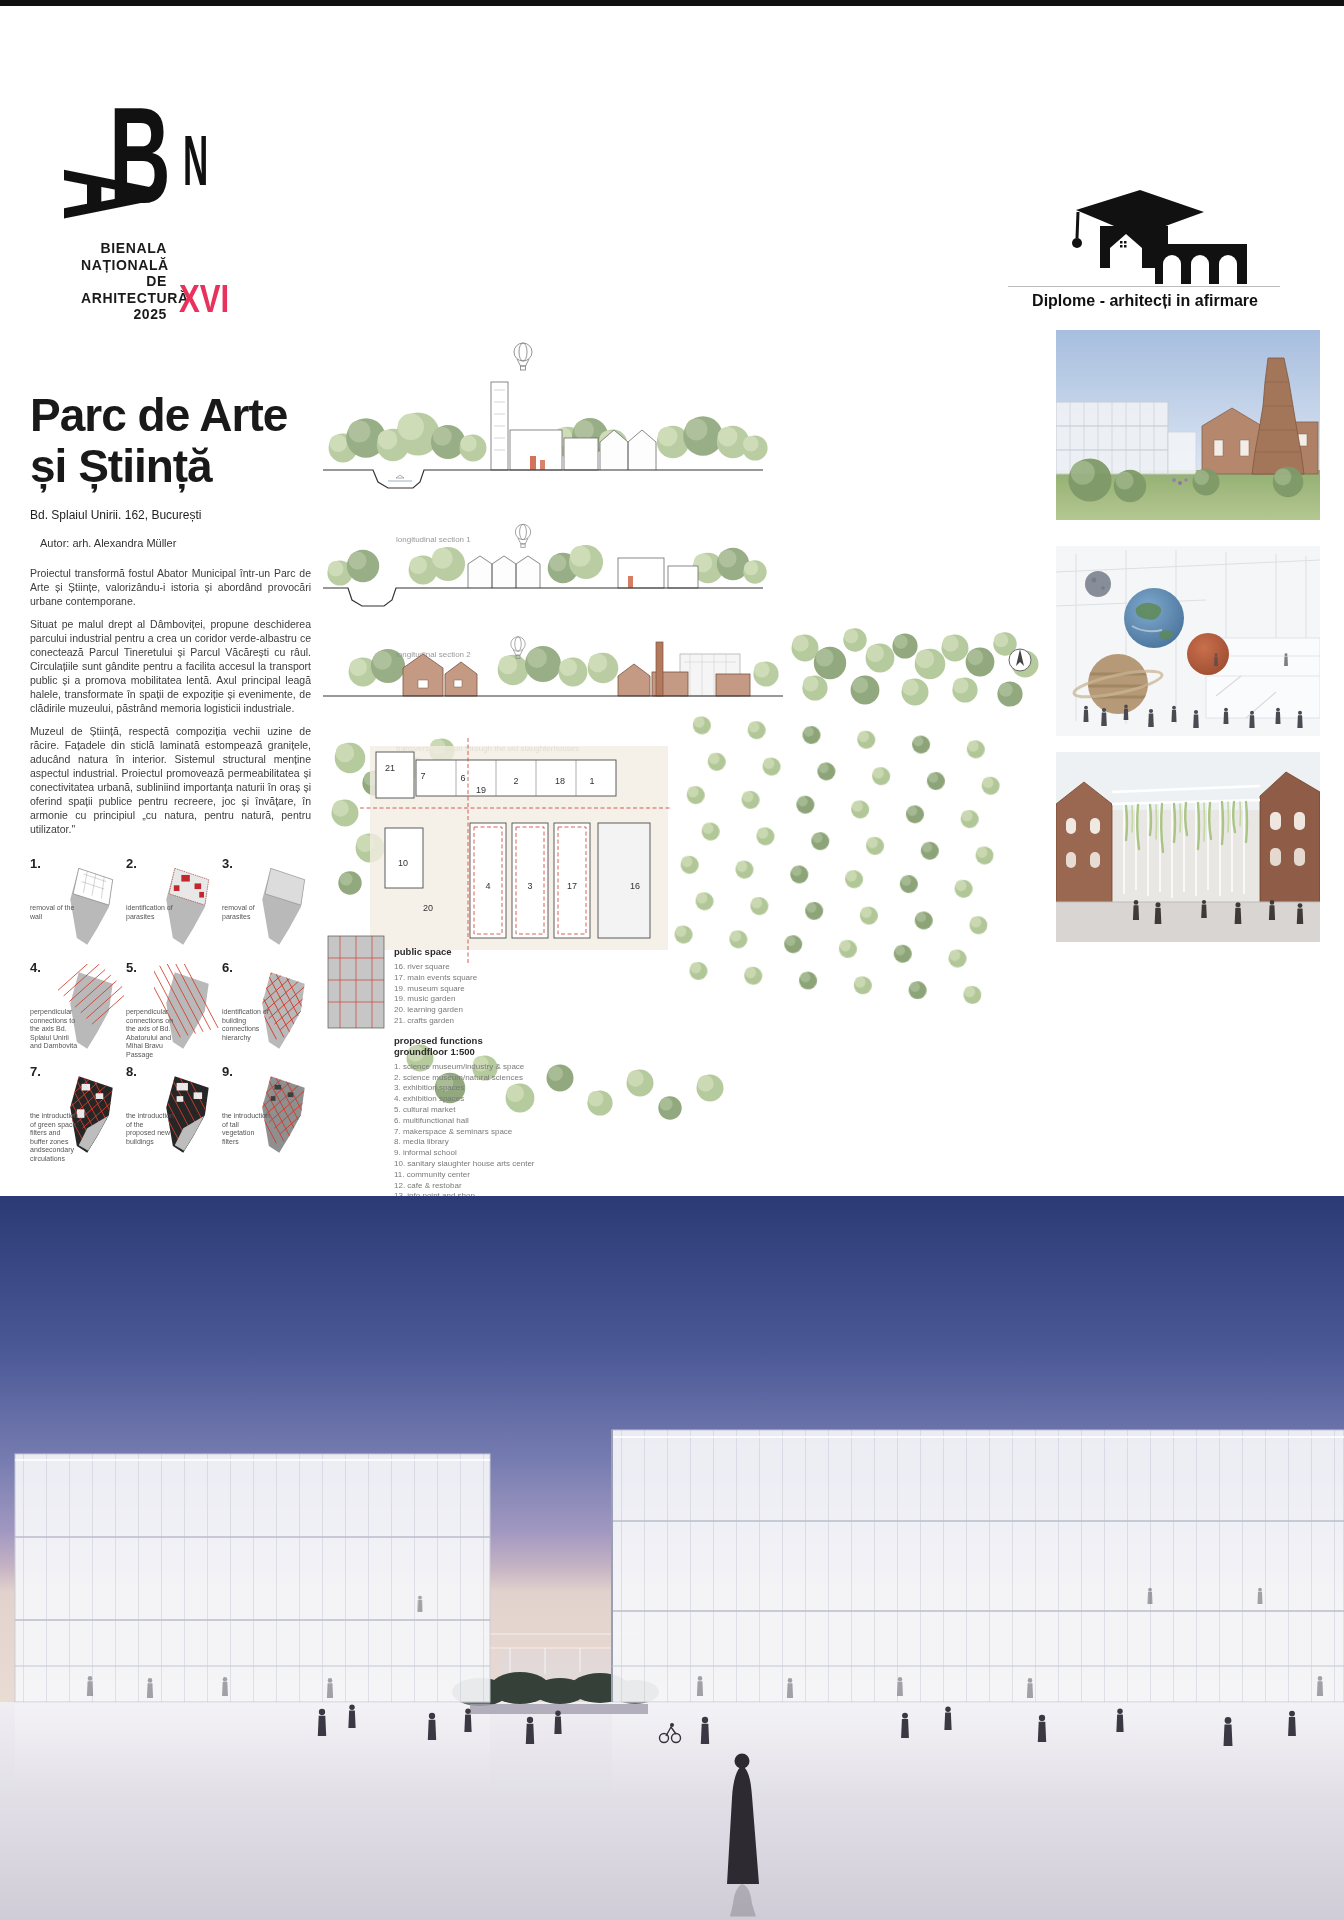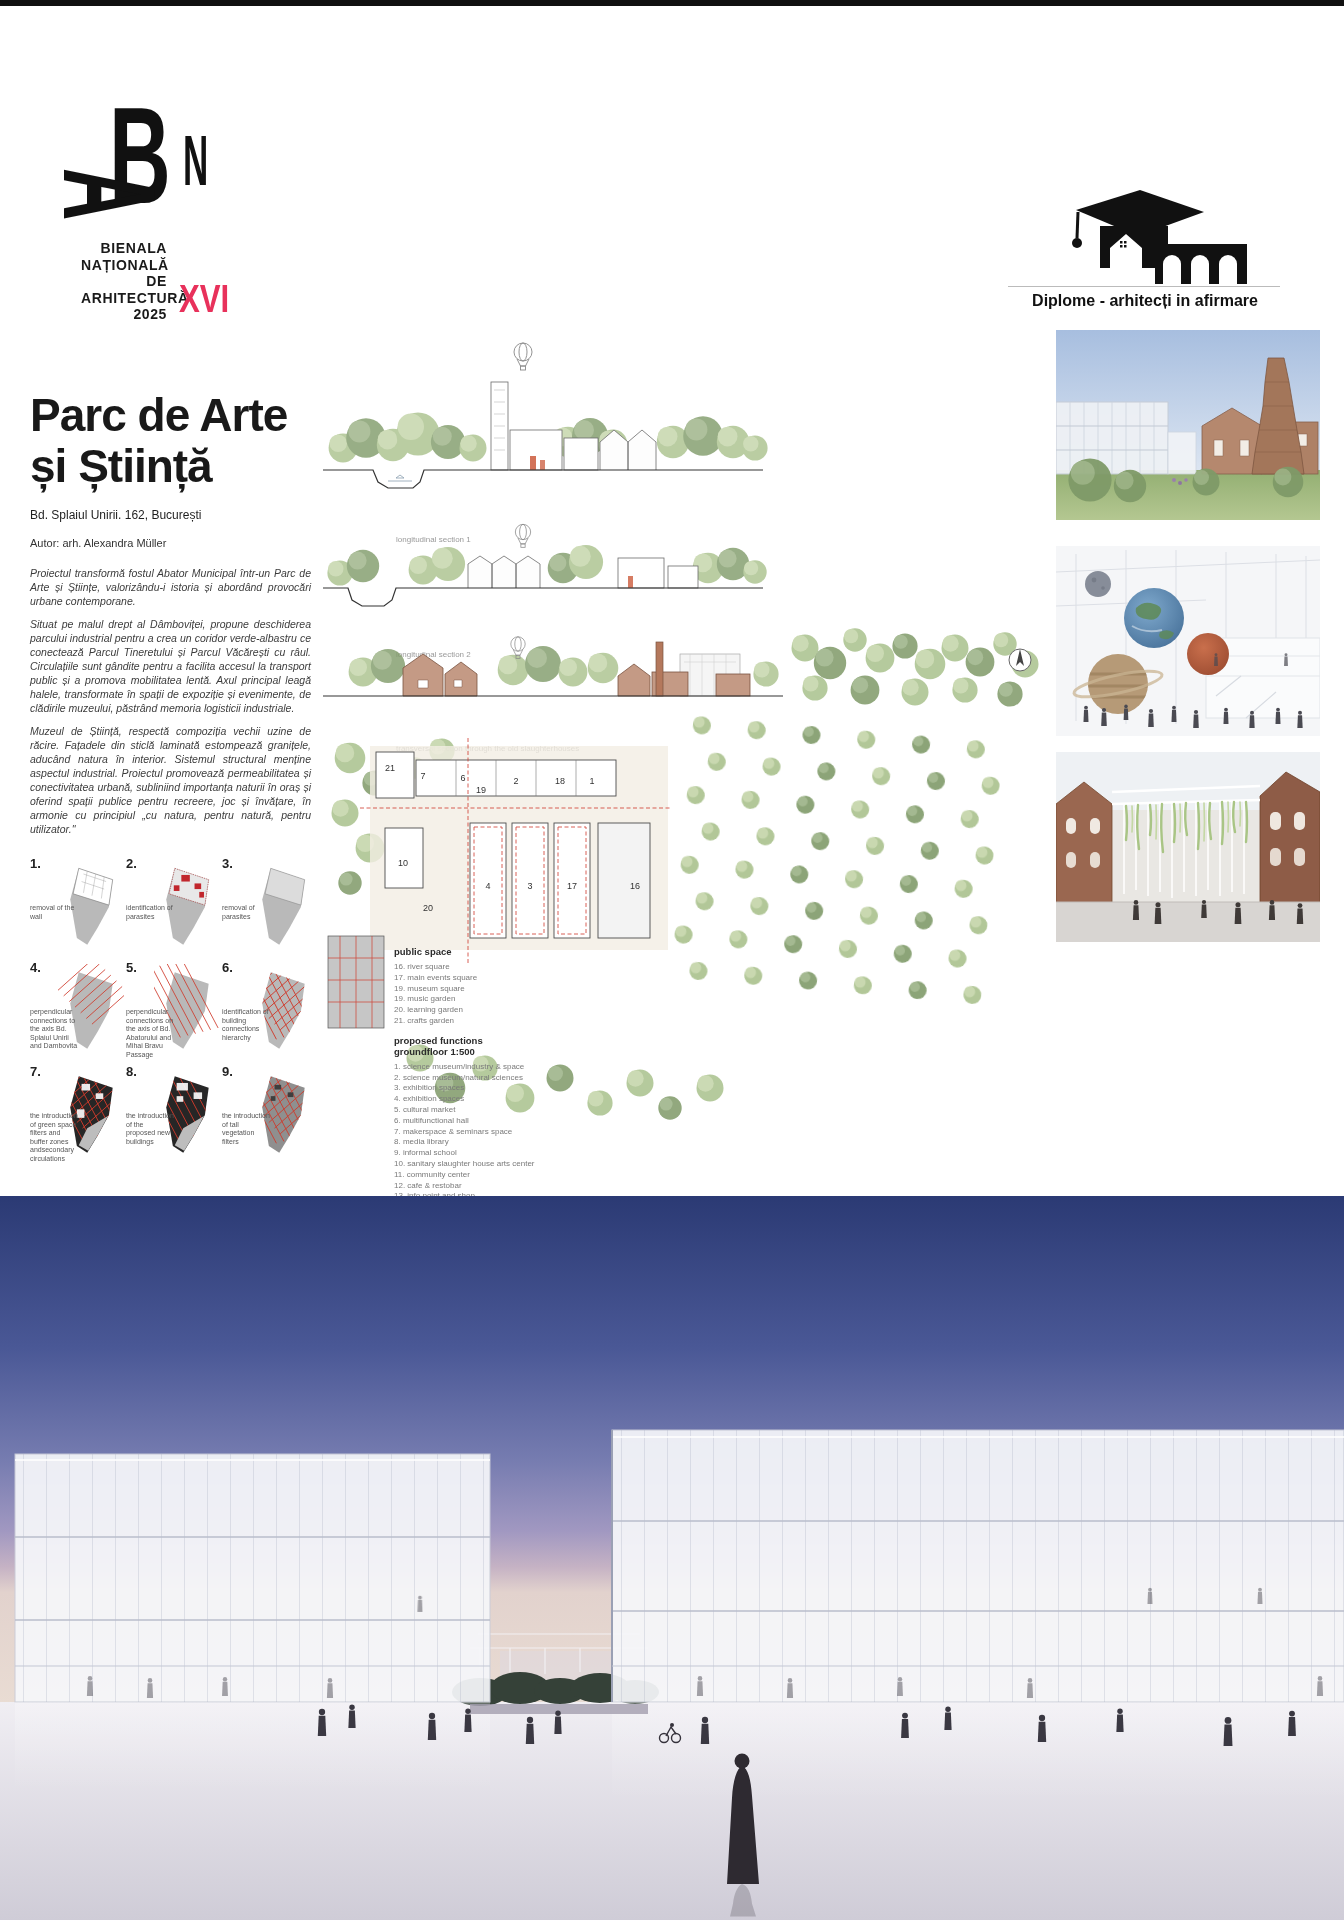--- a/index.html
+++ b/index.html
@@ -26,22 +26,22 @@
   
   .diplome{left:1000px;top:186px;width:290px;height:135px;}
   .diplome-line{position:absolute;left:8px;top:100px;width:272px;border-top:1px solid #bbb;}
   .diplome-label{position:absolute;left:0;top:106px;width:290px;text-align:center;
          font-size:16px;font-weight:700;color:#111;}
 
   
   .title{left:30px;top:390px;width:300px;font-size:46px;line-height:51px;font-weight:700;
          color:#191919;letter-spacing:-1px;}
   .address{left:30px;top:508px;width:290px;font-size:12px;color:#1f1f1f;}
-  .author{left:30px;top:537px;width:290px;font-size:11px;color:#333;}
-  .para{left:30px;top:566px;width:281px;font-style:italic;}
+  .author{left:40px;top:537px;width:290px;font-size:11px;color:#333;}
+  .para{left:30px;top:566px;width:281px;}
   .para p{margin:0 0 9px 0;font-size:10.5px;line-height:14px;color:#3c3c3c;text-align:justify;}
 
   
   .dgrid{left:30px;top:856px;width:286px;display:grid;grid-template-columns:repeat(3,94px);
          grid-auto-rows:104px;column-gap:2px;}
   .dcell{position:relative;}
   .dnum{position:absolute;left:0;top:0;font-size:13px;font-weight:700;color:#222;}
   .dsvg{position:absolute;right:0;top:4px;width:66px;height:94px;}
   .dcap{position:absolute;left:0;top:48px;width:48px;font-size:7px;line-height:8.6px;color:#555;}
 

